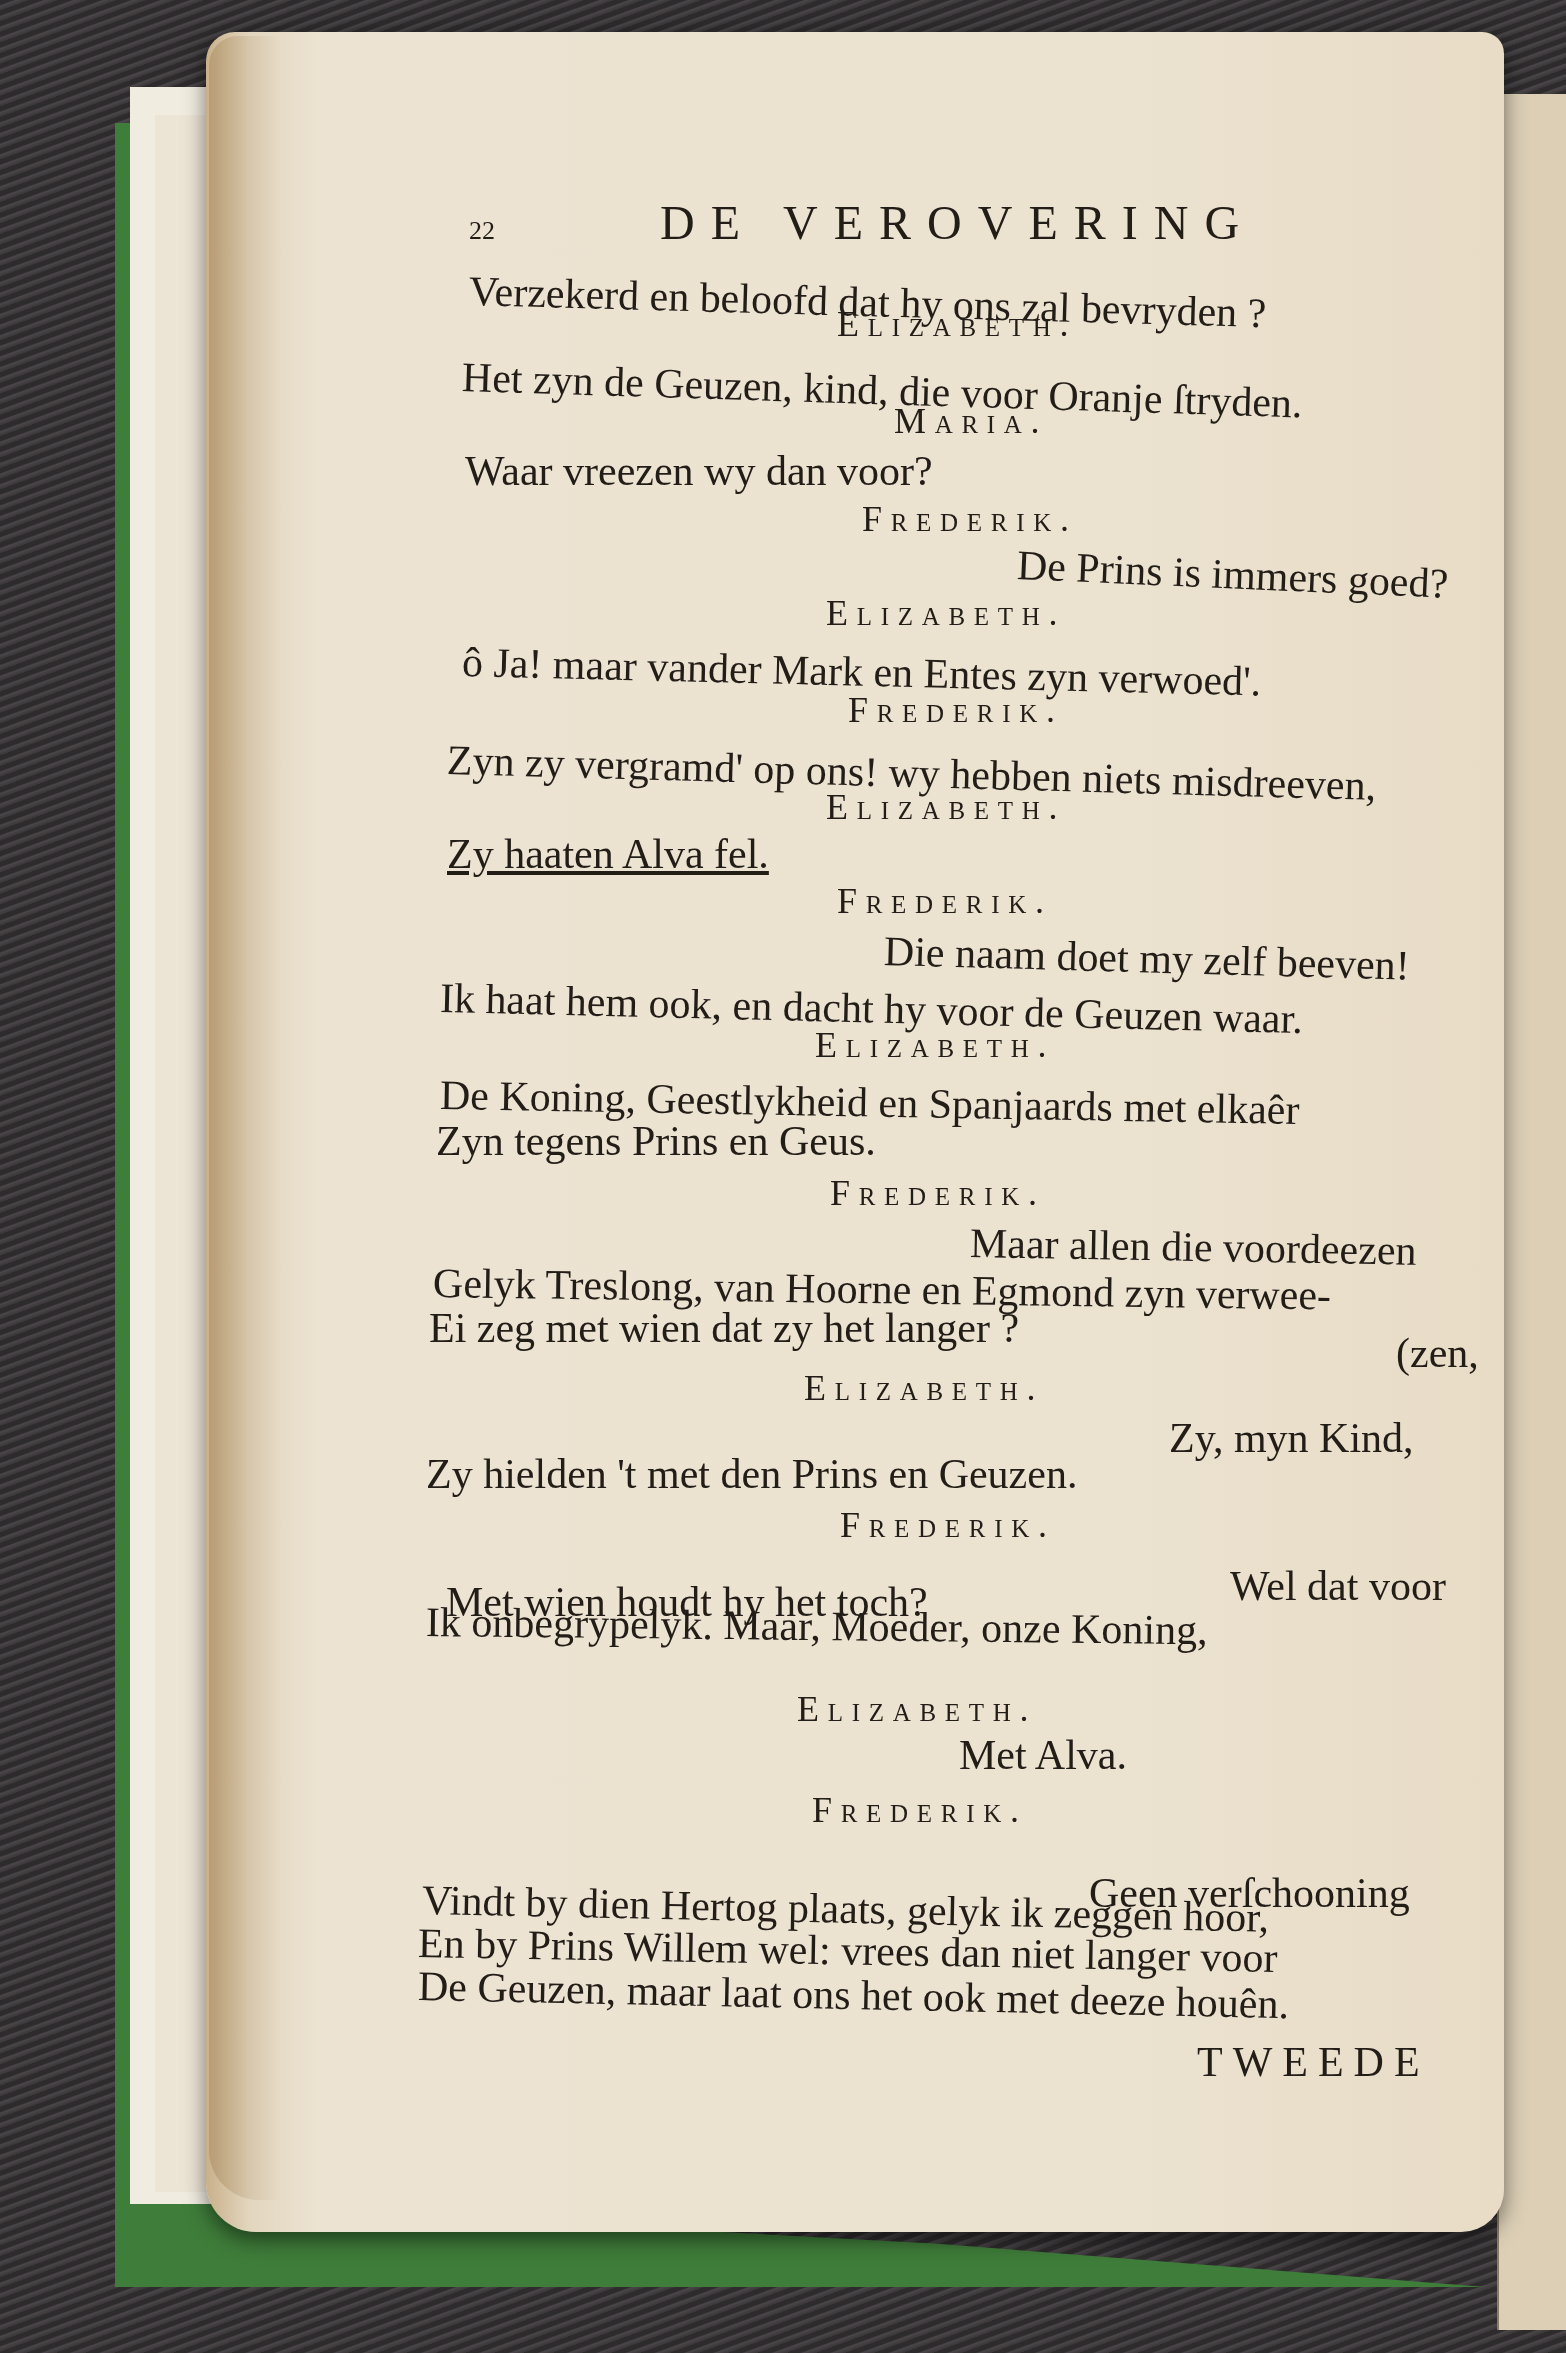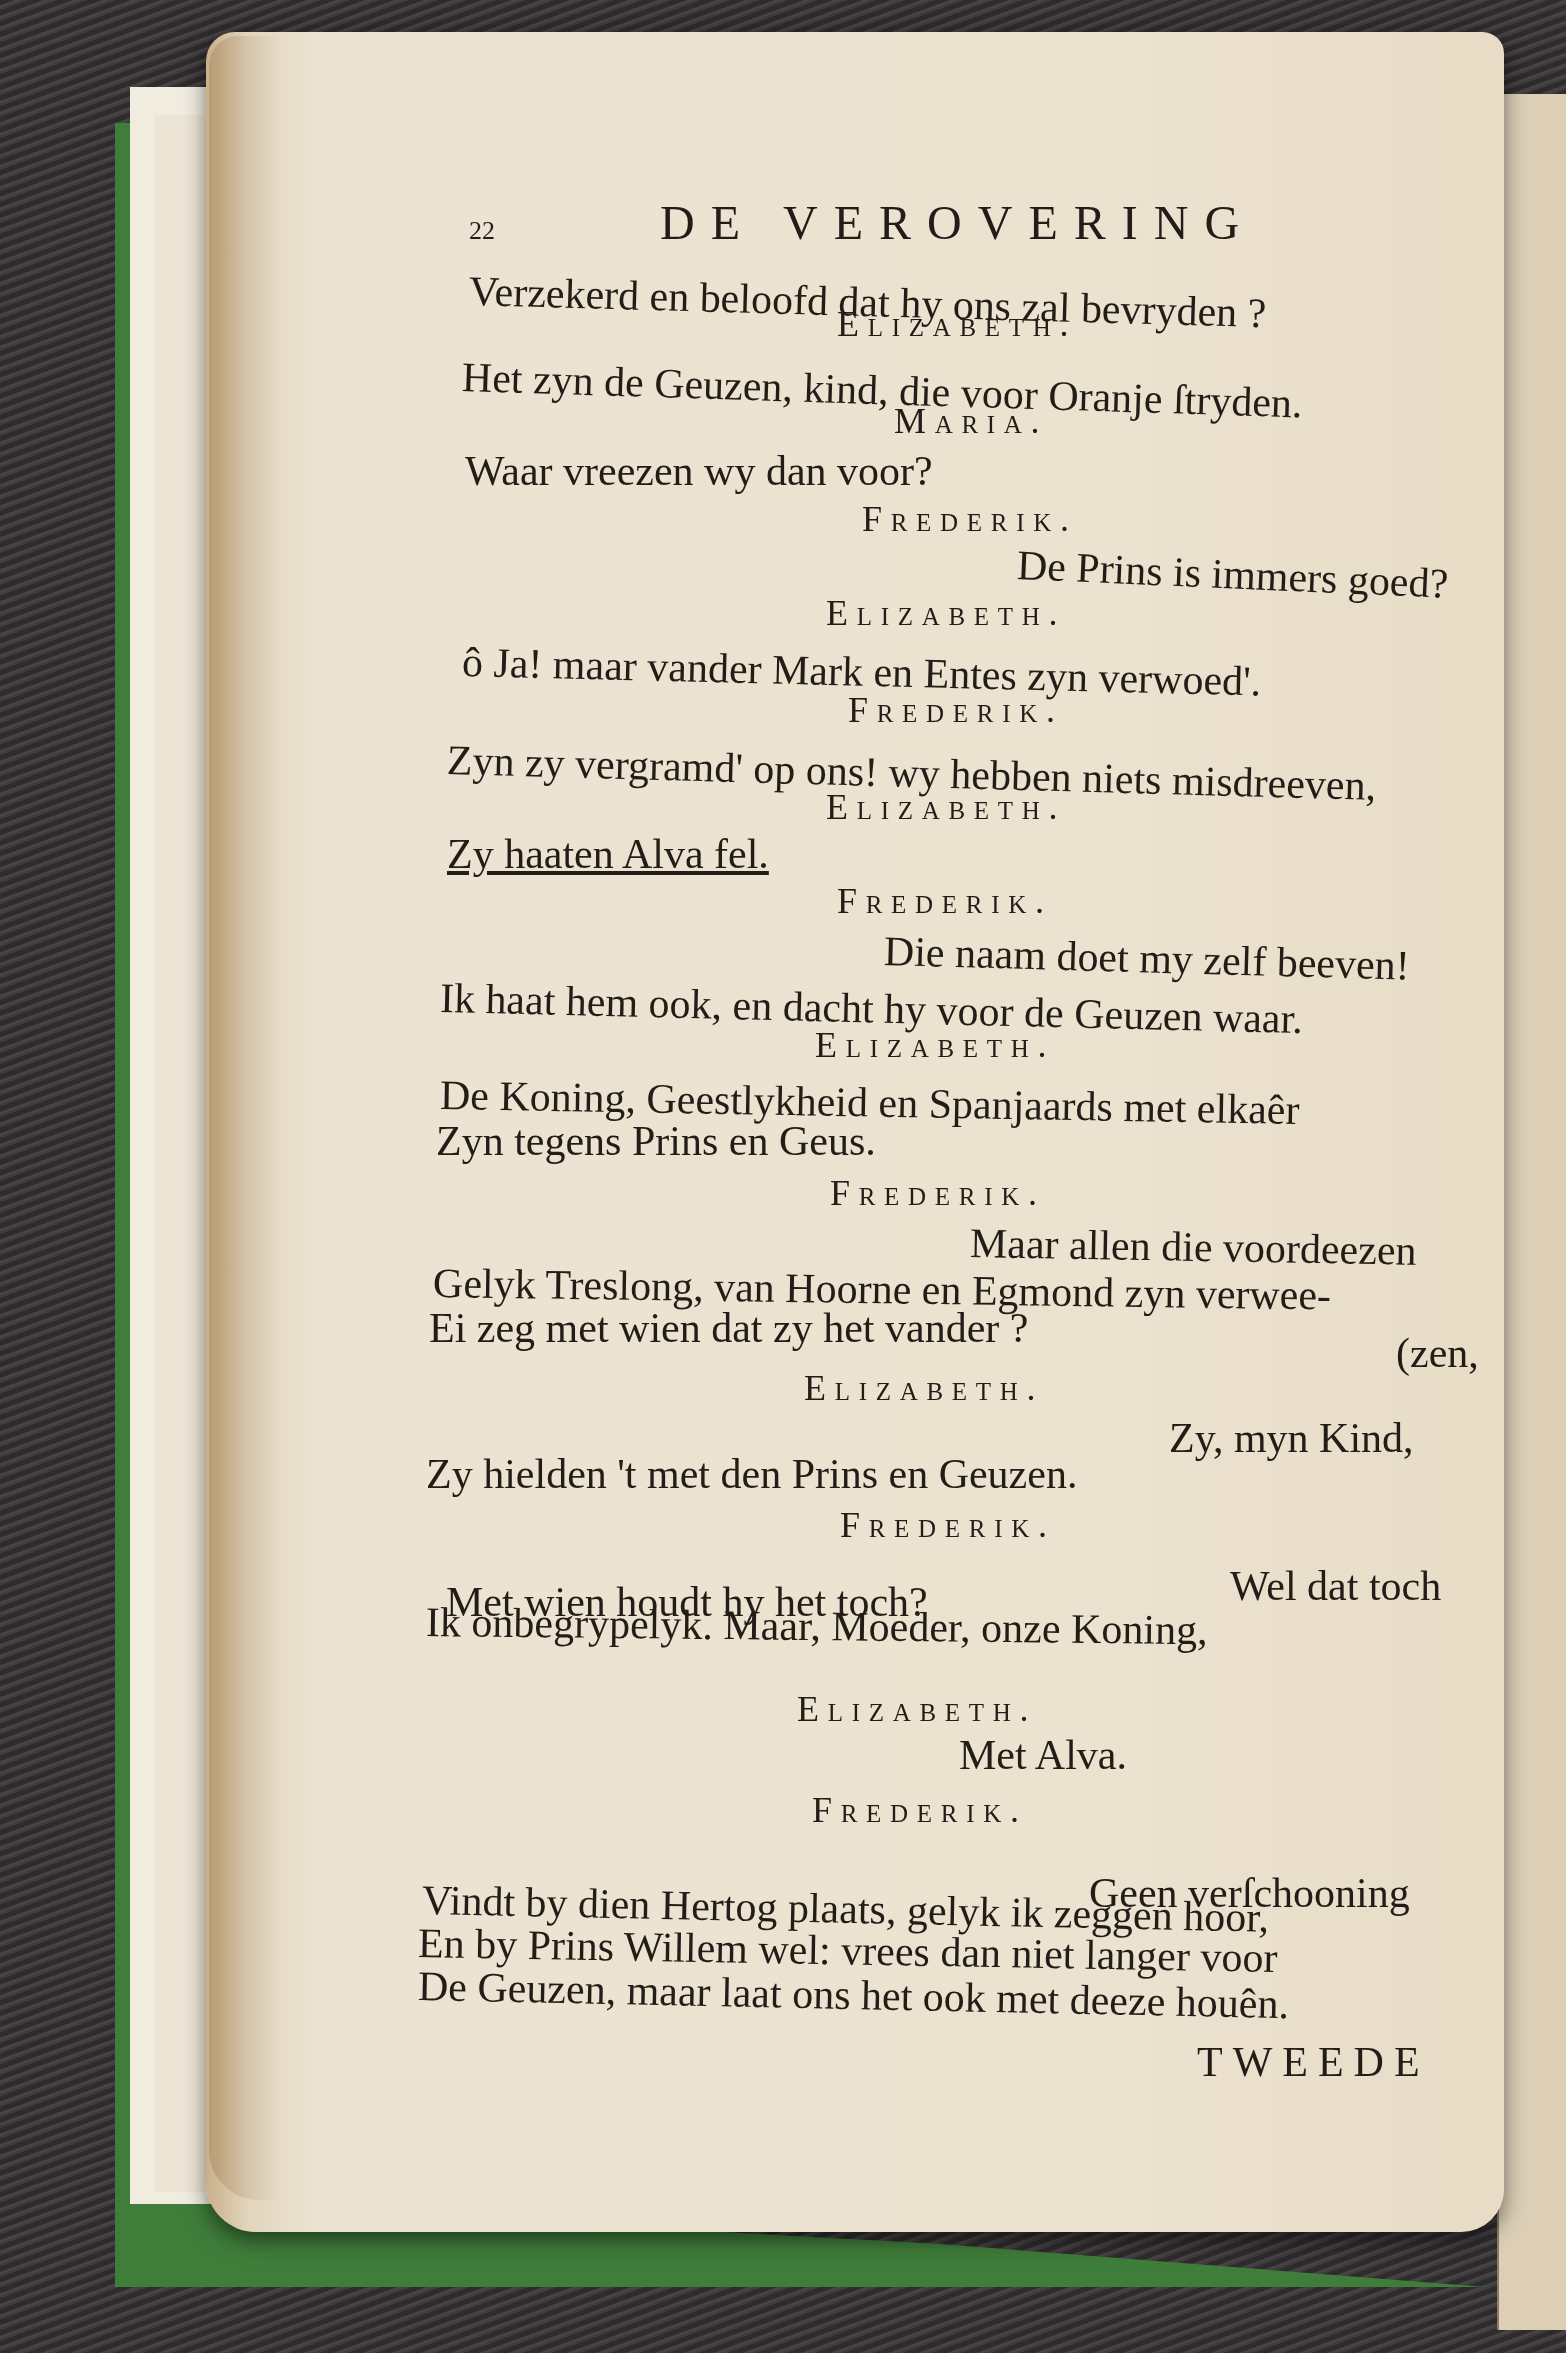--- a/index.html
+++ b/index.html
@@ -55,27 +55,27 @@
 <div class="text line" style="left:447px;top:830px;text-decoration:underline;">Zy haaten Alva fel.</div>
 <div class="text speaker" style="left:837px;top:880px;">Frederik.</div>
 <div class="text line" style="left:884px;top:927px;transform:rotate(1.6deg);transform-origin:left;">Die naam doet my zelf beeven!</div>
 <div class="text line" style="left:440px;top:974px;transform:rotate(1.4deg);transform-origin:left;">Ik haat hem ook, en dacht hy voor de Geuzen waar.</div>
 <div class="text speaker" style="left:815px;top:1024px;">Elizabeth.</div>
 <div class="text line" style="left:440px;top:1071px;transform:rotate(1deg);transform-origin:left;">De Koning, Geestlykheid en Spanjaards met elkaêr</div>
 <div class="text line" style="left:436px;top:1117px;">Zyn tegens Prins en Geus.</div>
 <div class="text speaker" style="left:830px;top:1172px;">Frederik.</div>
 <div class="text line" style="left:970px;top:1219px;transform:rotate(1deg);transform-origin:left;">Maar allen die voordeezen</div>
 <div class="text line" style="left:433px;top:1259px;transform:rotate(0.8deg);transform-origin:left;">Gelyk Treslong, van Hoorne en Egmond zyn verwee-</div>
-<div class="text line" style="left:429px;top:1304px;">Ei zeg met wien dat zy het vander ?</div>
+<div class="text line" style="left:429px;top:1304px;">Ei zeg met wien dat zy het langer ?</div>
 <div class="text line" style="left:1396px;top:1329px;">(zen,</div>
 <div class="text speaker" style="left:804px;top:1367px;">Elizabeth.</div>
 <div class="text line" style="left:1169px;top:1414px;">Zy, myn Kind,</div>
 <div class="text line" style="left:426px;top:1450px;">Zy hielden 't met den Prins en Geuzen.</div>
 <div class="text speaker" style="left:840px;top:1504px;">Frederik.</div>
-<div class="text line" style="left:1230px;top:1562px;">Wel dat toch</div>
+<div class="text line" style="left:1230px;top:1562px;">Wel dat voor</div>
 <div class="text line" style="left:426px;top:1598px;transform:rotate(0.6deg);transform-origin:left;">Ik onbegrypelyk. Maar, Moeder, onze Koning,</div>
 <div class="text line" style="left:426px;top:1578px;margin-left:20px;">Met wien houdt hy het toch?</div>
 <div class="text speaker" style="left:797px;top:1688px;">Elizabeth.</div>
 <div class="text line" style="left:959px;top:1731px;">Met Alva.</div>
 <div class="text speaker" style="left:812px;top:1789px;">Frederik.</div>
 <div class="text line" style="left:1089px;top:1847px;margin-top:22px;">Geen verſchooning</div>
 <div class="text line" style="left:422px;top:1876px;transform:rotate(1.2deg);transform-origin:left;">Vindt by dien Hertog plaats, gelyk ik zeggen hoor,</div>
 <div class="text line" style="left:418px;top:1919px;transform:rotate(1deg);transform-origin:left;">En by Prins Willem wel: vrees dan niet langer voor</div>
 <div class="text line" style="left:418px;top:1962px;transform:rotate(1.2deg);transform-origin:left;">De Geuzen, maar laat ons het ook met deeze houên.</div>
 <div class="text catch" style="left:1197px;top:2038px;text-align:center;">TWEEDE</div>

